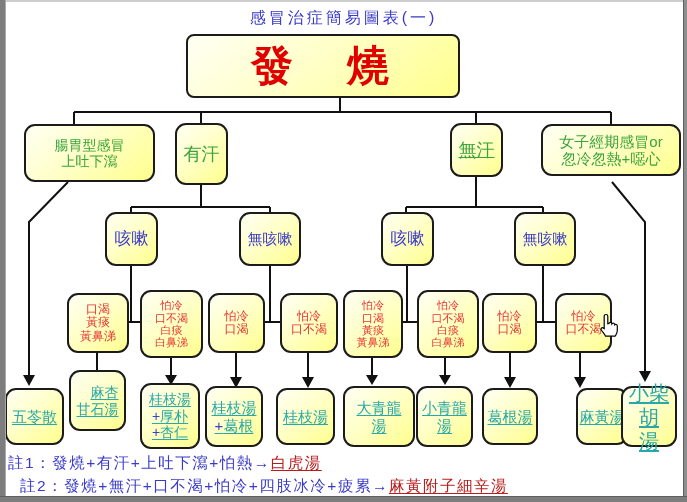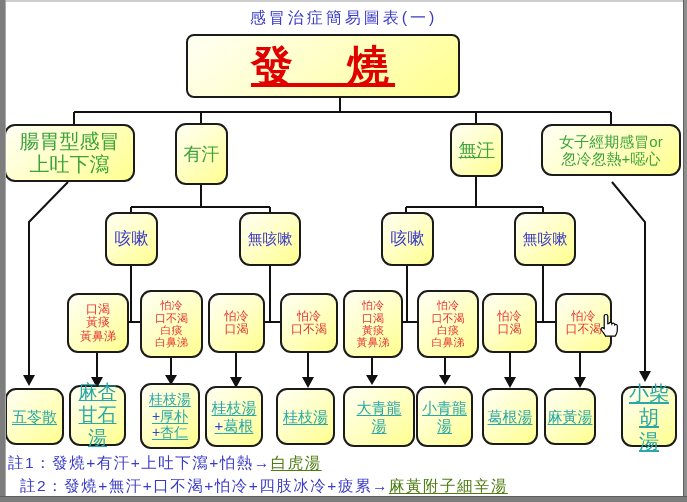--- a/index.html
+++ b/index.html
@@ -12,33 +12,33 @@
   .edge-right{left:683px;top:0;width:4px;height:502px;background:#8e8e8e;border-left:1px solid #5f5f5f;}
   .edge-bottom{left:0;top:496px;width:687px;height:6px;background:#7d7d7d;border-top:1px solid #5f5f5f;}
 
   #page-title{position:absolute;left:0;top:8px;width:687px;text-align:center;
       color:#3a3ac8;font-size:16px;letter-spacing:3px;z-index:2;}
 
   .box{position:absolute;box-sizing:border-box;border:2px solid #1b1b1b;border-radius:11px;
        background:linear-gradient(140deg,#fffff4 0%,#ffffc9 45%,#ffff8e 100%);
        display:flex;align-items:center;justify-content:center;text-align:center;
        z-index:2;line-height:1.15;}
-  .root-box{border-radius:8px;color:#e00000;font-weight:bold;font-size:42px;letter-spacing:6px;text-decoration:underline;}
+  .root-box{border-radius:8px;color:#e00000;font-weight:bold;font-size:42px;letter-spacing:6px;}
   .green{color:#3aa33a;}
   .blue{color:#3c3cc8;}
   .red{color:#e63232;line-height:1.12;}
   .remedy{color:#28a8a8;text-decoration:underline;text-underline-offset:2px;line-height:1.2;}
   .remedy .plus{color:#3344cc;}
 
   #connectors{position:absolute;left:0;top:0;z-index:1;}
   #connectors path{stroke:#111;stroke-width:2;fill:none;}
   #connectors polygon{fill:#111;stroke:none;}
 
   .note{position:absolute;left:8px;color:#3a3ac8;font-size:15.5px;letter-spacing:1.5px;z-index:2;white-space:nowrap;}
-  .note .note-remedy{color:#4d7c0f;text-decoration:underline;text-underline-offset:2px;}
+  .note .note-remedy{color:#b91c1c;text-decoration:underline;text-underline-offset:2px;}
 
   #cursor{position:absolute;left:598px;top:313px;z-index:9;}
 </style>
 </head>
 <body>
 
 <div id="stage">
 
   <svg id="connectors" width="687" height="502">
     <path d="M340,97 V112 M74,112 H611 M74,112 V124 M201,112 V124 M476,112 V124 M611,112 V124"></path>
@@ -60,21 +60,21 @@
     <polygon points="504,377 516,377 510,388"></polygon>
     <polygon points="574,377 586,377 580,388"></polygon>
     <polygon points="23,375 35,375 29,386"></polygon>
     <polygon points="639,371 651,371 645,382"></polygon>
   </svg>
 
   <div id="page-title">感冒治症簡易圖表(一)</div>
 
   <div class="box root-box" style="left:186px;top:34px;width:274px;height:64px;">發　燒</div>
 
-  <div class="box green" style="left:4px;top:124px;width:131px;height:58px;font-size:20px;">
+  <div class="box green" style="left:24px;top:124px;width:131px;height:58px;font-size:14px;">
       <span>腸胃型感冒<br>上吐下瀉</span>
     </div>
   <div class="box green" style="left:175px;top:123px;width:53px;height:62px;font-size:18px;">
       <span>有汗</span>
     </div>
   <div class="box green" style="left:450px;top:123px;width:53px;height:54px;font-size:18px;text-decoration:underline;">
       <span>無汗</span>
     </div>
   <div class="box green" style="left:541px;top:124px;width:140px;height:52px;font-size:15px;">
       <span>女子經期感冒or<br>忽冷忽熱<span class="plus">+</span>噁心</span>
@@ -114,42 +114,42 @@
   <div class="box red" style="left:482px;top:293px;width:55px;height:60px;font-size:12px;">
       <span>怕冷<br>口渴</span>
     </div>
   <div class="box red" style="left:555px;top:293px;width:57px;height:60px;font-size:12px;">
       <span>怕冷<br>口不渴</span>
     </div>
 
   <div class="box remedy" style="left:5px;top:388px;width:59px;height:57px;font-size:15px;">
       <span>五苓散</span>
     </div>
-  <div class="box remedy" style="left:69px;top:385px;width:57px;height:61px;font-size:19px;">
+  <div class="box remedy" style="left:69px;top:370px;width:57px;height:61px;font-size:14px;text-align:right;">
       <span>麻杏<br>甘石湯</span>
     </div>
   <div class="box remedy" style="left:140px;top:383px;width:60px;height:66px;font-size:14px;">
       <span>桂枝湯<br><span class="plus">+</span>厚朴<br><span class="plus">+</span>杏仁</span>
     </div>
   <div class="box remedy" style="left:205px;top:386px;width:58px;height:61px;font-size:15px;">
       <span>桂枝湯<br><span class="plus">+</span>葛根</span>
     </div>
   <div class="box remedy" style="left:276px;top:388px;width:59px;height:57px;font-size:15px;">
       <span>桂枝湯</span>
     </div>
   <div class="box remedy" style="left:343px;top:386px;width:72px;height:61px;font-size:15px;">
       <span>大青龍<br>湯</span>
     </div>
   <div class="box remedy" style="left:416px;top:386px;width:57px;height:61px;font-size:15px;">
       <span>小青龍<br>湯</span>
     </div>
   <div class="box remedy" style="left:482px;top:388px;width:56px;height:57px;font-size:15px;">
       <span>葛根湯</span>
     </div>
-  <div class="box remedy" style="left:544px;top:388px;width:52px;height:57px;font-size:15px;">
+  <div class="box remedy" style="left:576px;top:388px;width:52px;height:57px;font-size:15px;">
       <span>麻黃湯</span>
     </div>
   <div class="box remedy" style="left:621px;top:386px;width:56px;height:61px;font-size:20px;">
       <span>小柴胡<br>湯</span>
     </div>
 
   <div class="note" style="top:453px;">
     <span>註1：</span><span>發燒+有汗+上吐下瀉+怕熱→</span><span class="note-remedy">白虎湯</span>
   </div>
   <div class="note" style="top:476px;padding-left:12px;">

